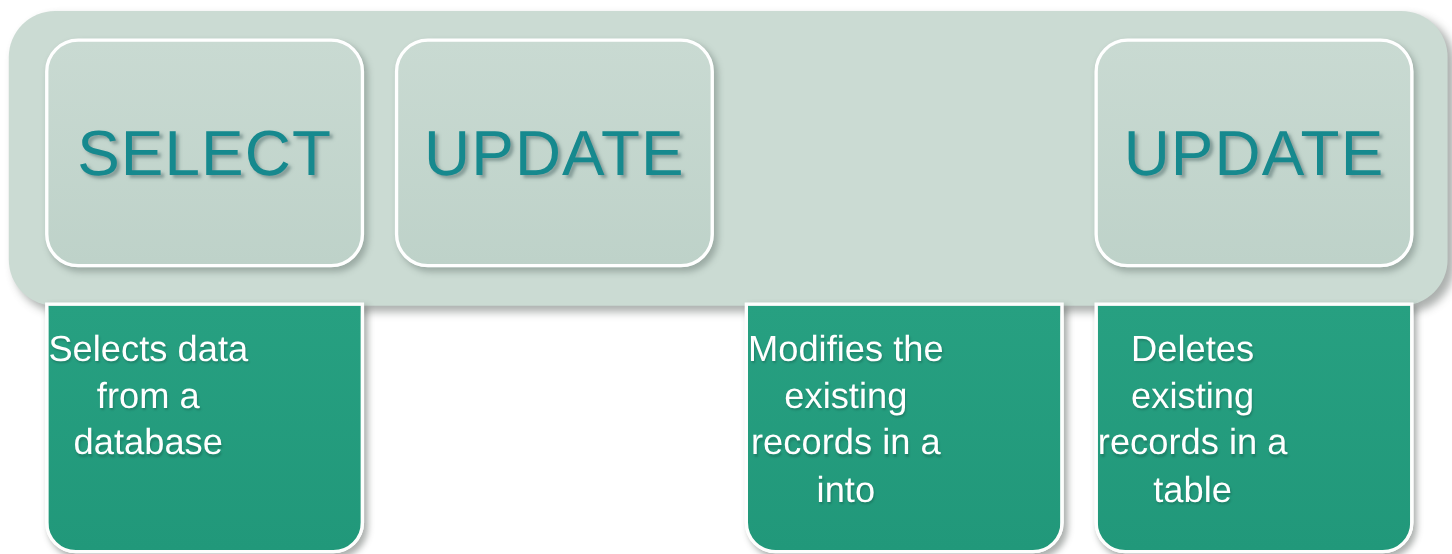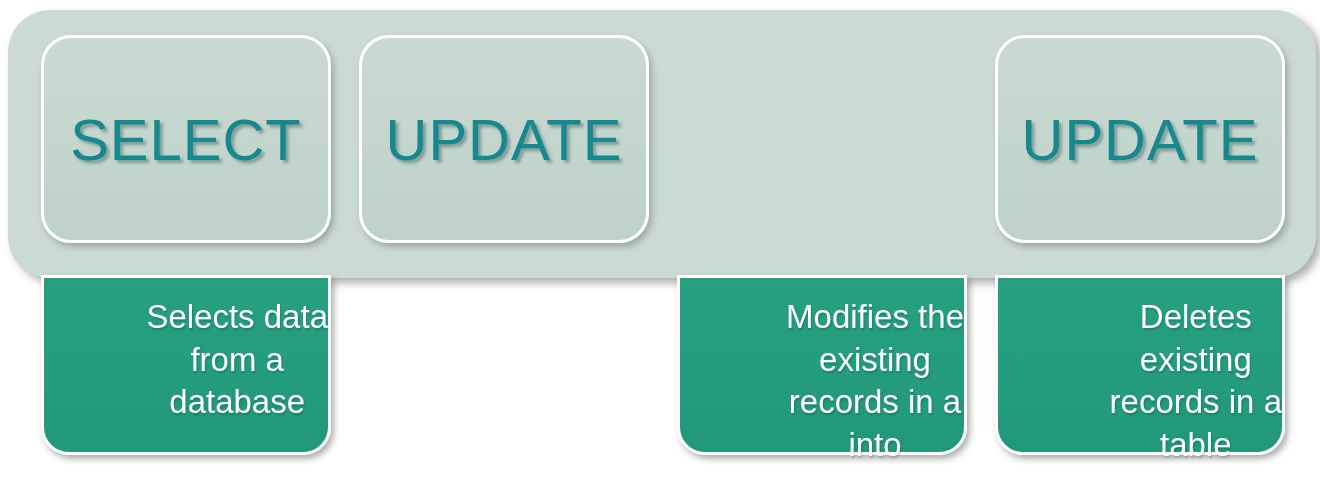--- a/index.html
+++ b/index.html
@@ -46,30 +46,30 @@
     letter-spacing: 1px;
     color: #16898e;
     text-shadow: 3px 3px 3px rgba(70, 100, 100, 0.50);
     white-space: nowrap;
   }
   
   .desc-box {
     position: absolute;
     top: 275px;
     width: 290px;
-    height: 180px;
+    height: 228px;
     box-sizing: border-box;
     border: 3px solid #fdfefd;
     border-top-width: 3px;
     border-radius: 0 0 28px 28px;
     background: linear-gradient(180deg, #27a081 0%, #21987a 100%);
     box-shadow: 3px 4px 6px rgba(70, 80, 76, 0.45);
     display: flex;
     align-items: flex-start;
-    justify-content: flex-end;
+    justify-content: flex-start;
     z-index: 3;
   }
   .desc-text {
     margin-top: 18px;
     font-size: 33px;
     line-height: 1.29;
     color: #ffffff;
     text-align: center;
     white-space: pre-line;
     text-shadow: 1px 2px 2px rgba(0, 0, 0, 0.18);

